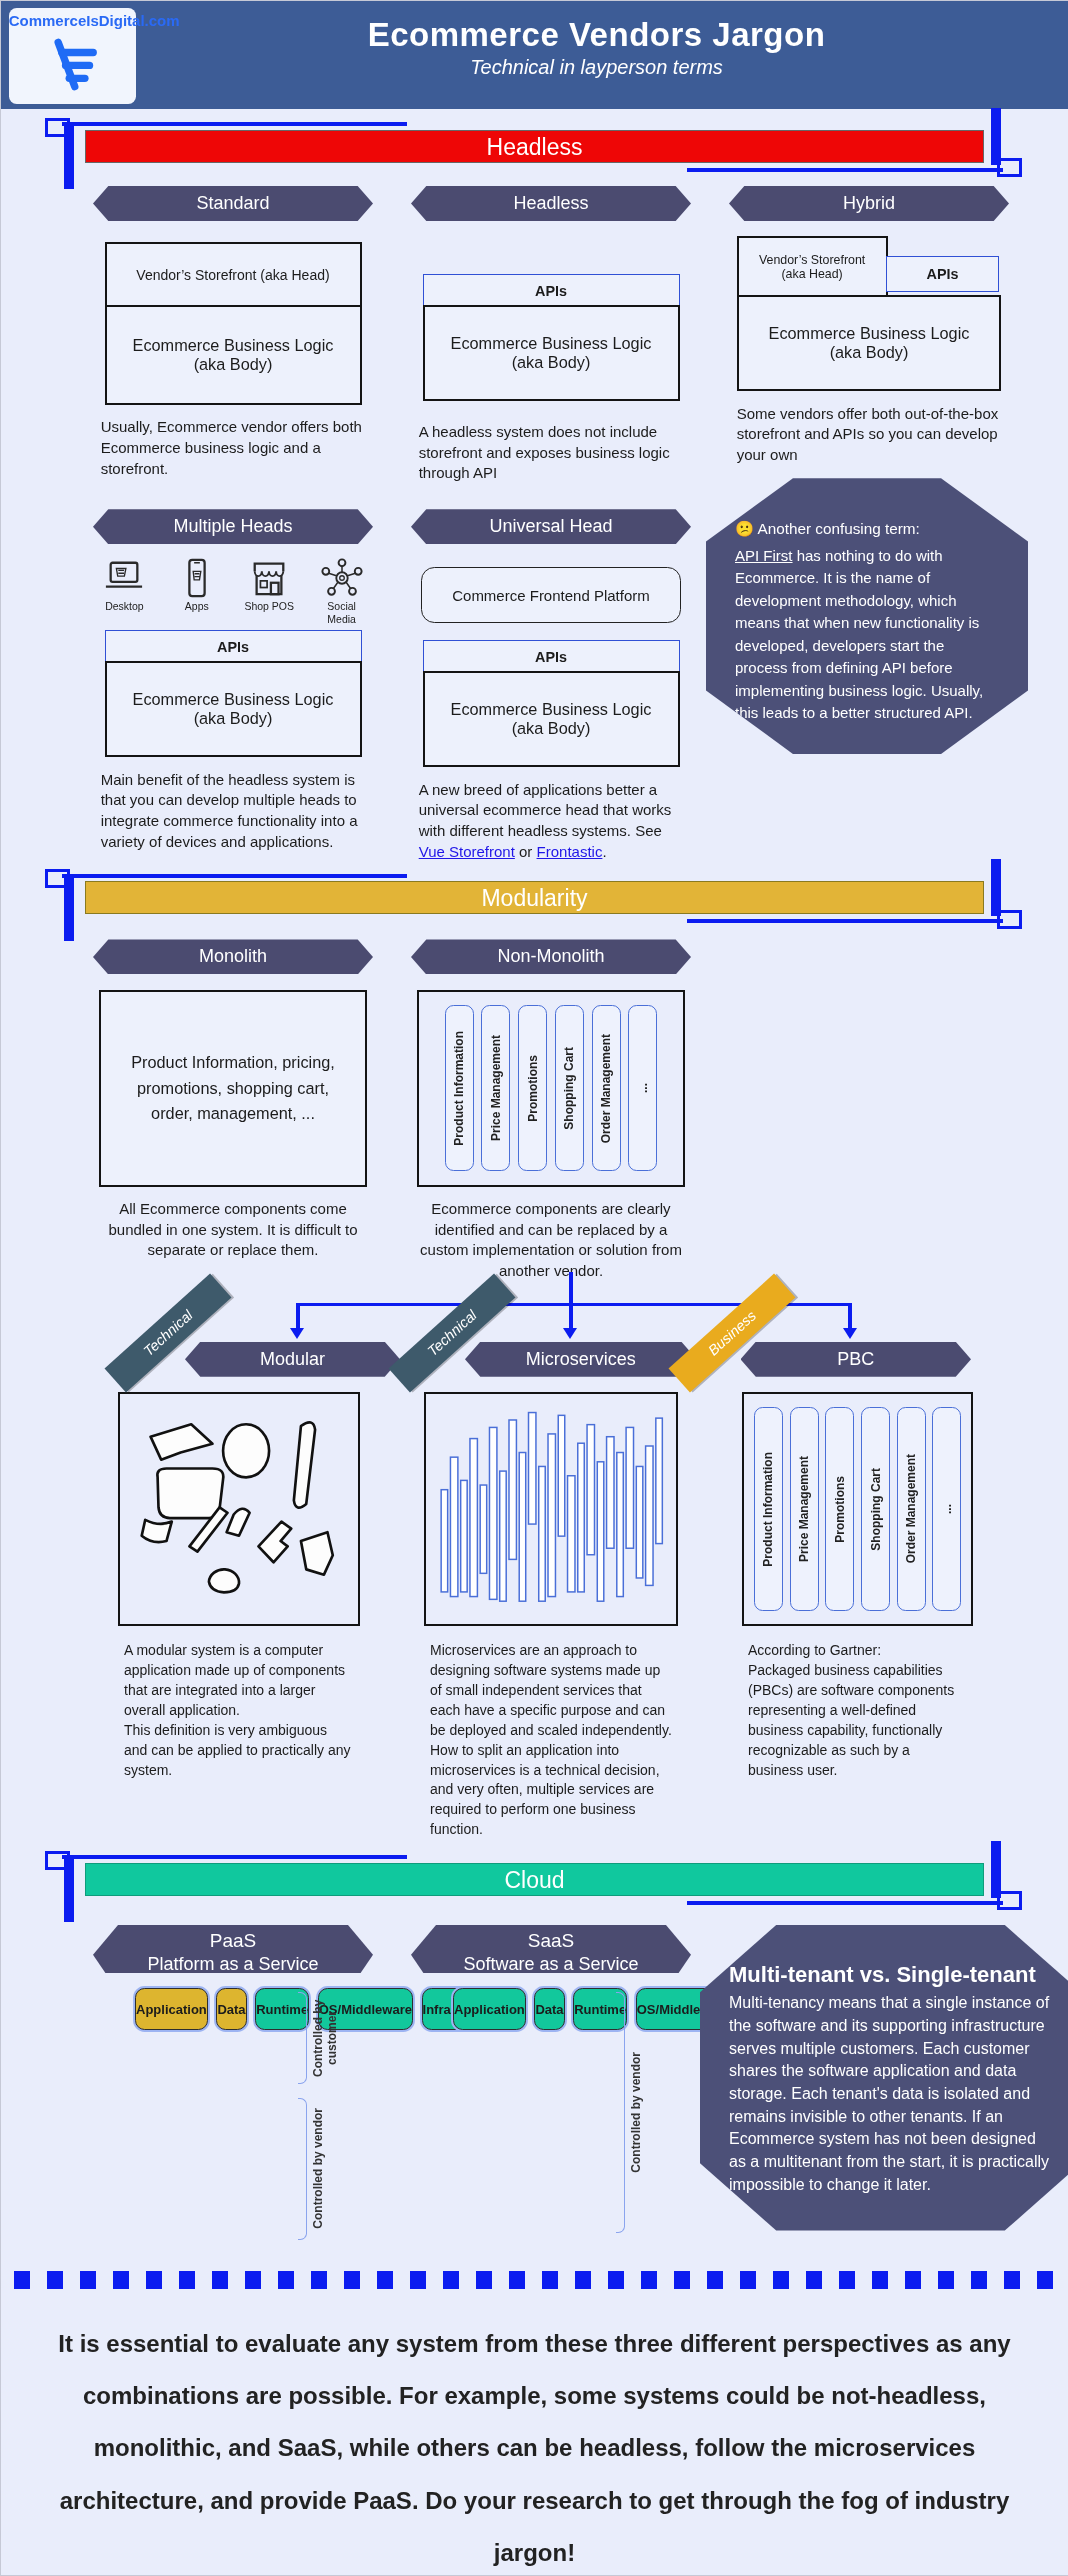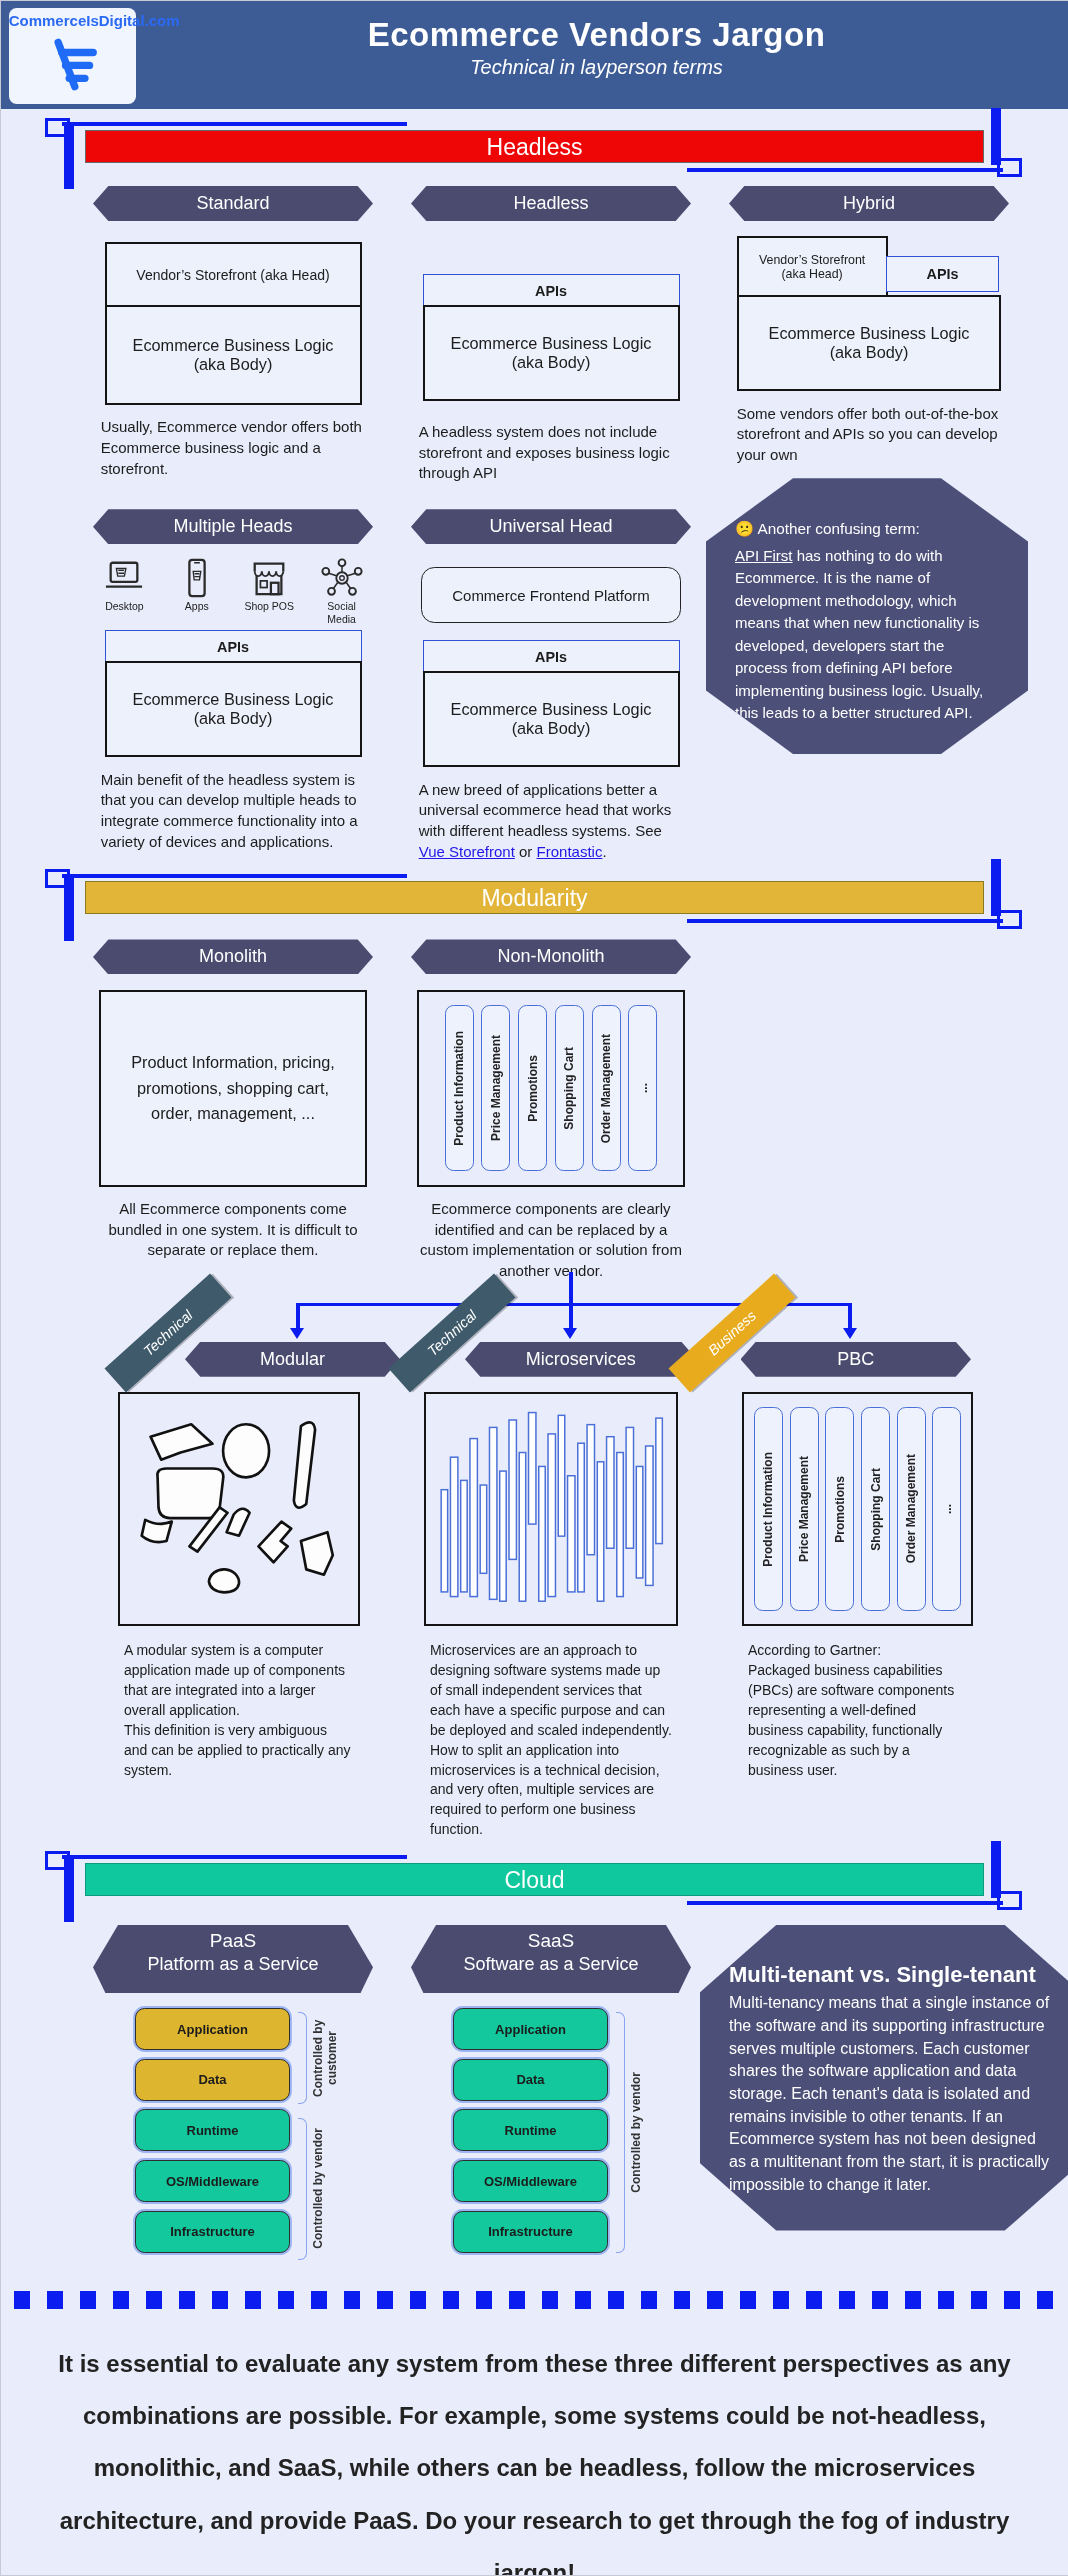--- a/index.html
+++ b/index.html
@@ -85,26 +85,26 @@
   .hdrwrap{position:relative;z-index:2}
   .ribbon{position:absolute;width:142px;height:32px;display:flex;align-items:center;justify-content:center;
           color:#fff;font-style:italic;font-size:14.4px;transform:rotate(-42deg);z-index:3;box-shadow:1.9px 1.9px 0 rgba(0,0,0,.25)}
   .rb-tech{background:#3e5a6b}
   .rb-biz{background:#e9ab1e}
   .modbox{height:234px;margin:0 13.4px;padding:3.8px}
   .modbox svg{width:100%;height:100%}
   .mdesc{font-size:14px;line-height:1.42;margin:15.3px 19px 0;white-space:pre-line}
 
   
-  .cloud-hdr{background:#4b4b70;color:#fff;text-align:center;height:68px;padding-top:4.8px;
+  .cloud-hdr{background:#4b4b70;color:#fff;text-align:center;height:48px;padding-top:4.8px;
      clip-path:polygon(25px 0,calc(100% - 25px) 0,100% 62%,calc(100% - 12.4px) 100%,12.4px 100%,0 62%)}
   .cloud-hdr .abbr{font-size:19px;line-height:1.2}
   .cloud-hdr .full{font-size:18px;line-height:1.25}
   .stackwrap{display:flex;margin-top:15.3px}
-  .stack{display:flex;flex-direction:column;gap:8.6px;padding-left:42px;width:197px}
+  .stack{display:flex;flex-direction:row;gap:8.6px;padding-left:42px;width:197px}
   .tier{height:42px;border-radius:9.6px;border:1.9px solid #2e2e2e;box-shadow:0 0 0 1.9px #9db4f2;
         display:flex;align-items:center;justify-content:center;font-size:13px;font-weight:700;background:#12c89c}
   .tier.gold{background:#ddb52f}
   .brkcol{display:flex;flex-direction:column;justify-content:flex-start;gap:9.6px;padding-left:7.7px;padding-top:1.9px}
   .brkgrp{display:flex;align-items:center;gap:4.8px}
   .bkt{width:9.6px;border-top:1.9px solid #8aa4ee;border-bottom:1.9px solid #8aa4ee;border-right:1.9px solid #8aa4ee;border-radius:0 6.7px 6.7px 0}
   .brklabel{writing-mode:vertical-rl;transform:rotate(180deg);font-size:12px;font-weight:700;color:#333;line-height:1.15;text-align:center}
 
   
   .dashes{height:18px;margin:29px 13.4px 0;background:repeating-linear-gradient(90deg,#0b1cf0 0 16.3px,transparent 16.3px 33px)}

